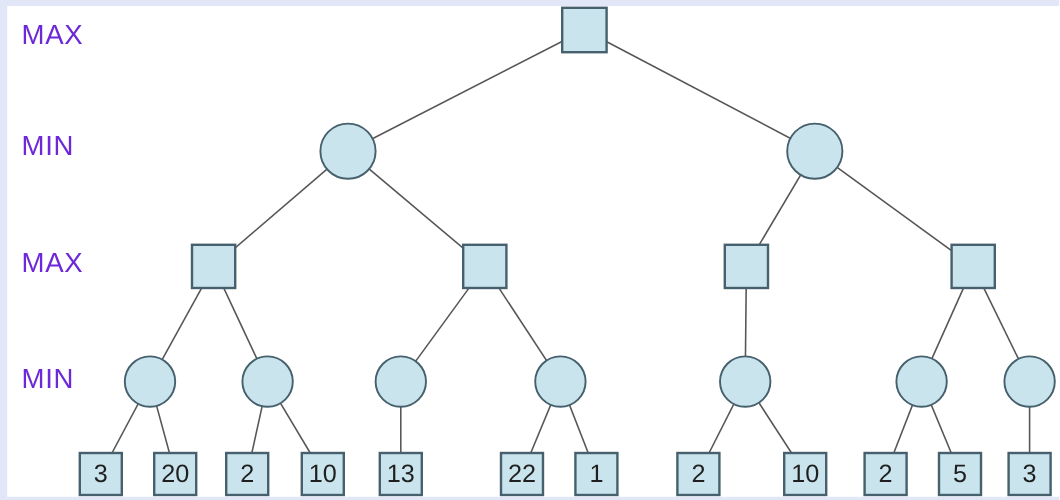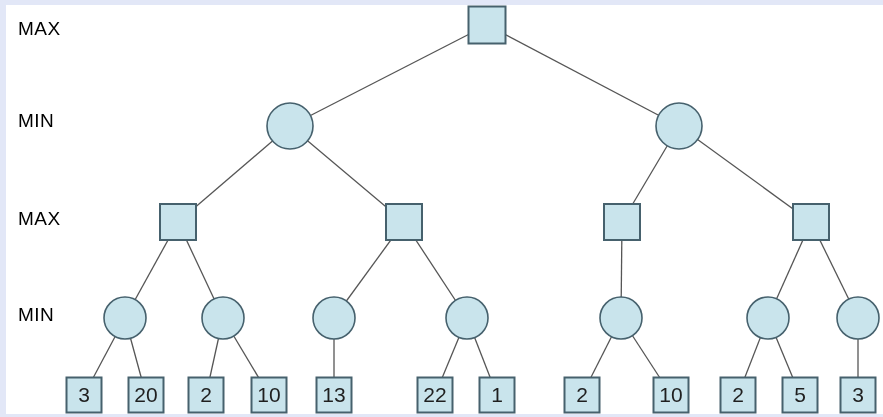--- a/index.html
+++ b/index.html
@@ -12,24 +12,24 @@
     overflow: hidden;
   }
   #tree-svg { position: absolute; left: 0; top: 0; }
   .frame-strip { position: absolute; background: #e2e7f7; }
   #frame-top    { left: 0; top: 0; width: 883px; height: 5px; }
   #frame-left   { left: 0; top: 0; width: 6px; height: 417px; }
   #frame-bottom { left: 0; top: 414px; width: 883px; height: 3px; }
   .row-label {
     position: absolute;
     left: 18px;
-    font-size: 19px;
+    font-size: 23px;
     line-height: 24px;
     letter-spacing: 0.5px;
-    color: #000000;
+    color: #6d28d9;
     user-select: none;
   }
 </style>
 </head>
 <body>
 
 <div id="stage">
   <svg id="tree-svg" width="883" height="417" viewBox="0 0 883 417">
       <line x1="487" y1="25" x2="290" y2="126" stroke="#565656" stroke-width="1.3"></line>
       <line x1="487" y1="25" x2="679" y2="126" stroke="#565656" stroke-width="1.3"></line>

